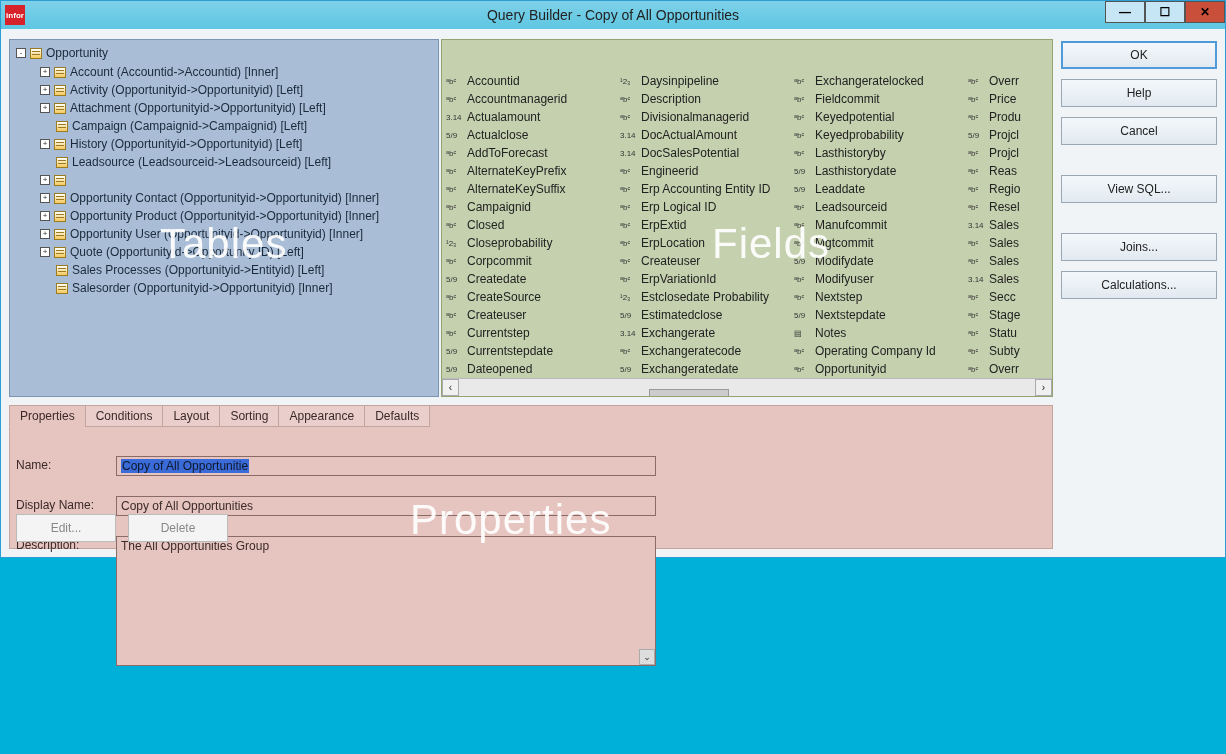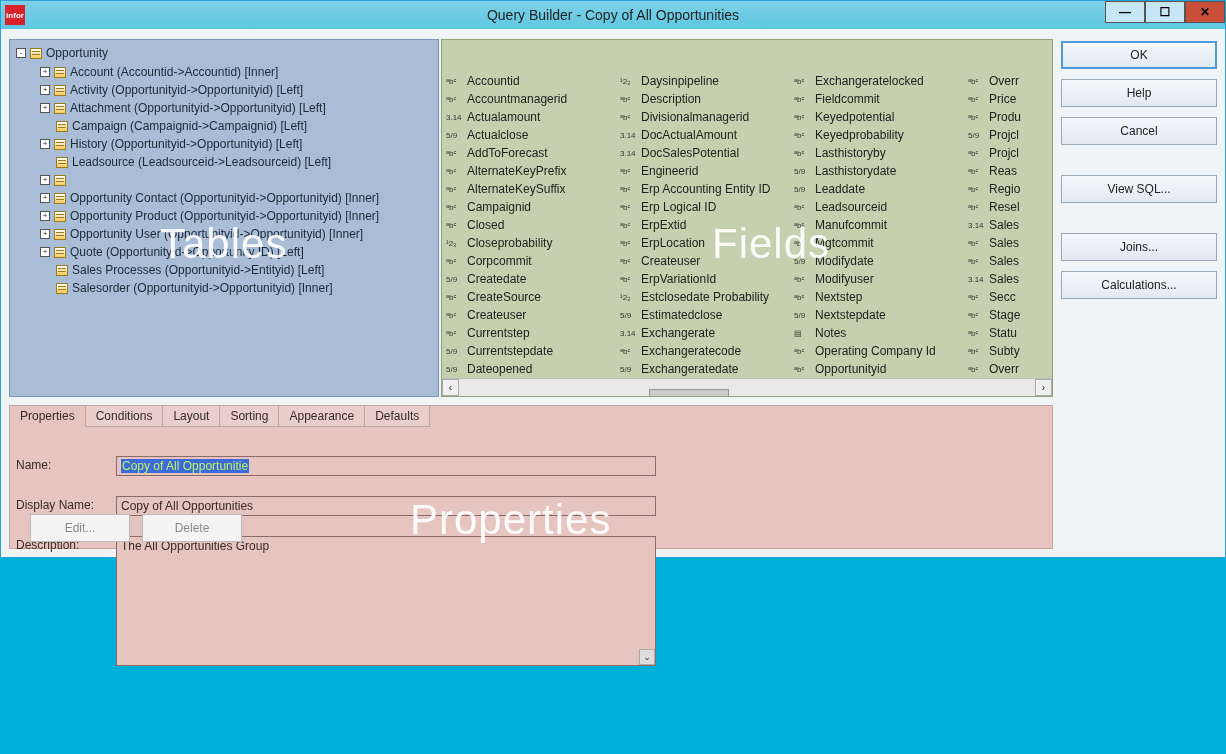--- a/index.html
+++ b/index.html
@@ -45,24 +45,24 @@
   .ov-props { left:400px; top:90px;}
   
   .bottom-pane { flex:1; border:1px solid #c4a59d; background:#e6c4c0; position:relative; font-size:12px; color:#3a2a28;}
   .tabs { position:absolute; top:-1px; left:-1px; display:flex;}
   .tab { padding:3px 10px; border:1px solid #c4a59d; background:#e9cecb; font-size:12px; margin-right:-1px;}
   .tab.active { background:#e6c4c0; border-bottom-color:#e6c4c0; font-weight:normal;}
   .prop-body { position:absolute; top:30px; left:6px; right:6px; bottom:6px;}
   .prop-row { display:flex; align-items:flex-start; margin-bottom:10px; gap:8px;margin-top:20px;}
   .prop-label { width:92px; padding-top:2px;}
   .prop-input { width:540px; height:20px; border:1px solid #8a6b67; background:#e6c4c0; padding:1px 4px; font-size:12px; display:flex; align-items:center;}
-  .prop-input .sel { background:#3a6bd8; color:#bef264; padding:0 1px;}
+  .prop-input .sel { background:#3a6bd8; color:#0f172a; padding:0 1px;}
   .prop-textarea { width:540px; height:130px; border:1px solid #8a6b67; background:#e6c4c0; padding:2px 4px; font-size:12px; color:#3a2a28; position:relative;}
   .ta-scroll { position:absolute; right:0; bottom:0; width:16px; height:16px; border:1px solid #aaa; background:#ddd; font-size:9px; text-align:center; line-height:14px;}
-  .btn-row { position:absolute; bottom:6px; left:20px; display:flex; gap:12px;}
+  .btn-row { position:absolute; bottom:6px; left:6px; display:flex; gap:12px;}
   .flatbtn { width:100px; height:28px; border:1px solid #bbb; background:#f4f4f4; color:#888; display:flex; align-items:center; justify-content:center; font-size:12px;}
   
   .rbtn { height:28px; border:1px solid #9aa7b4; background:linear-gradient(#f4f8fb,#e1e9f0); color:#222; font-size:12px; display:flex; align-items:center; justify-content:center; cursor:default;}
   .rbtn.primary { border:2px solid #4f9bd9;}
   .rgap { height:10px;}
 </style>
 </head>
 <body>
 
 <div class="window">

